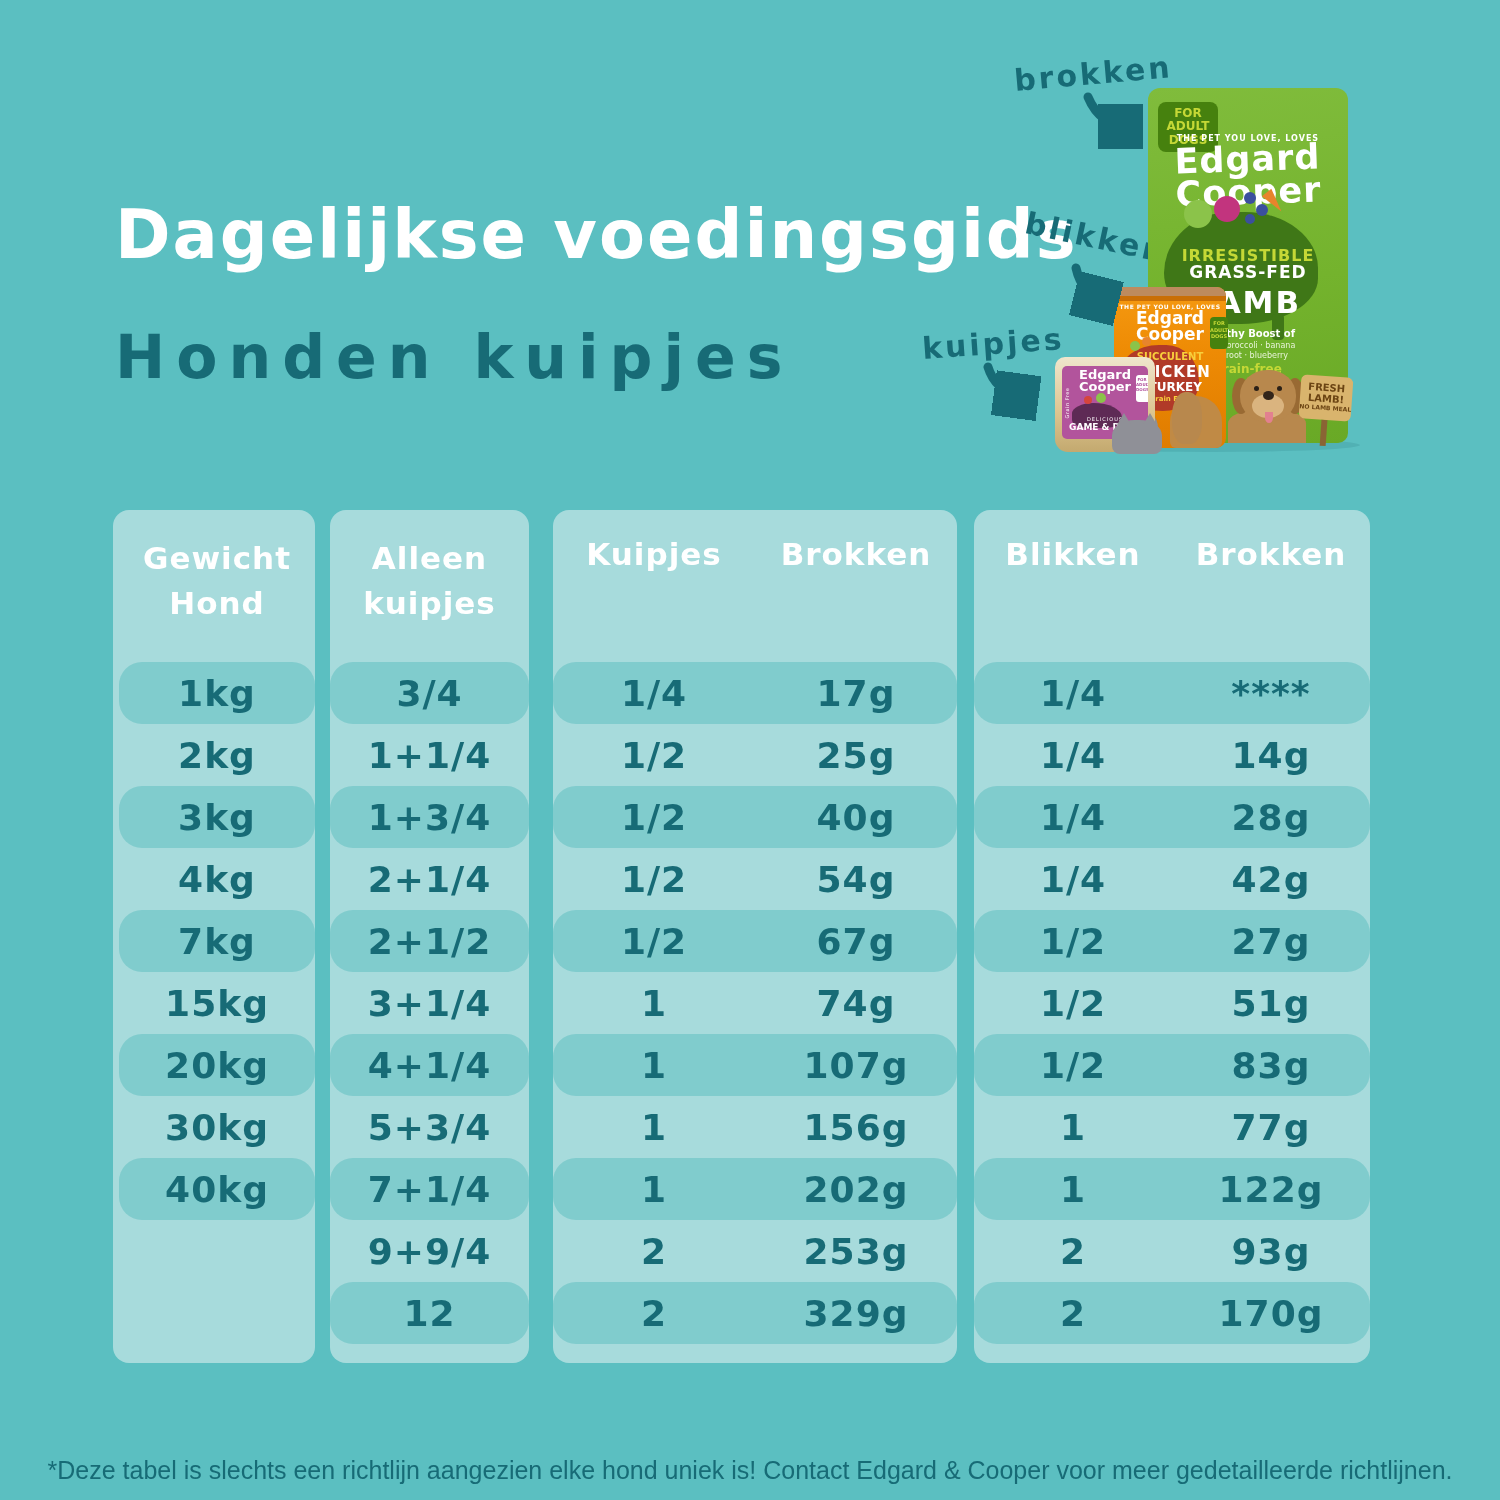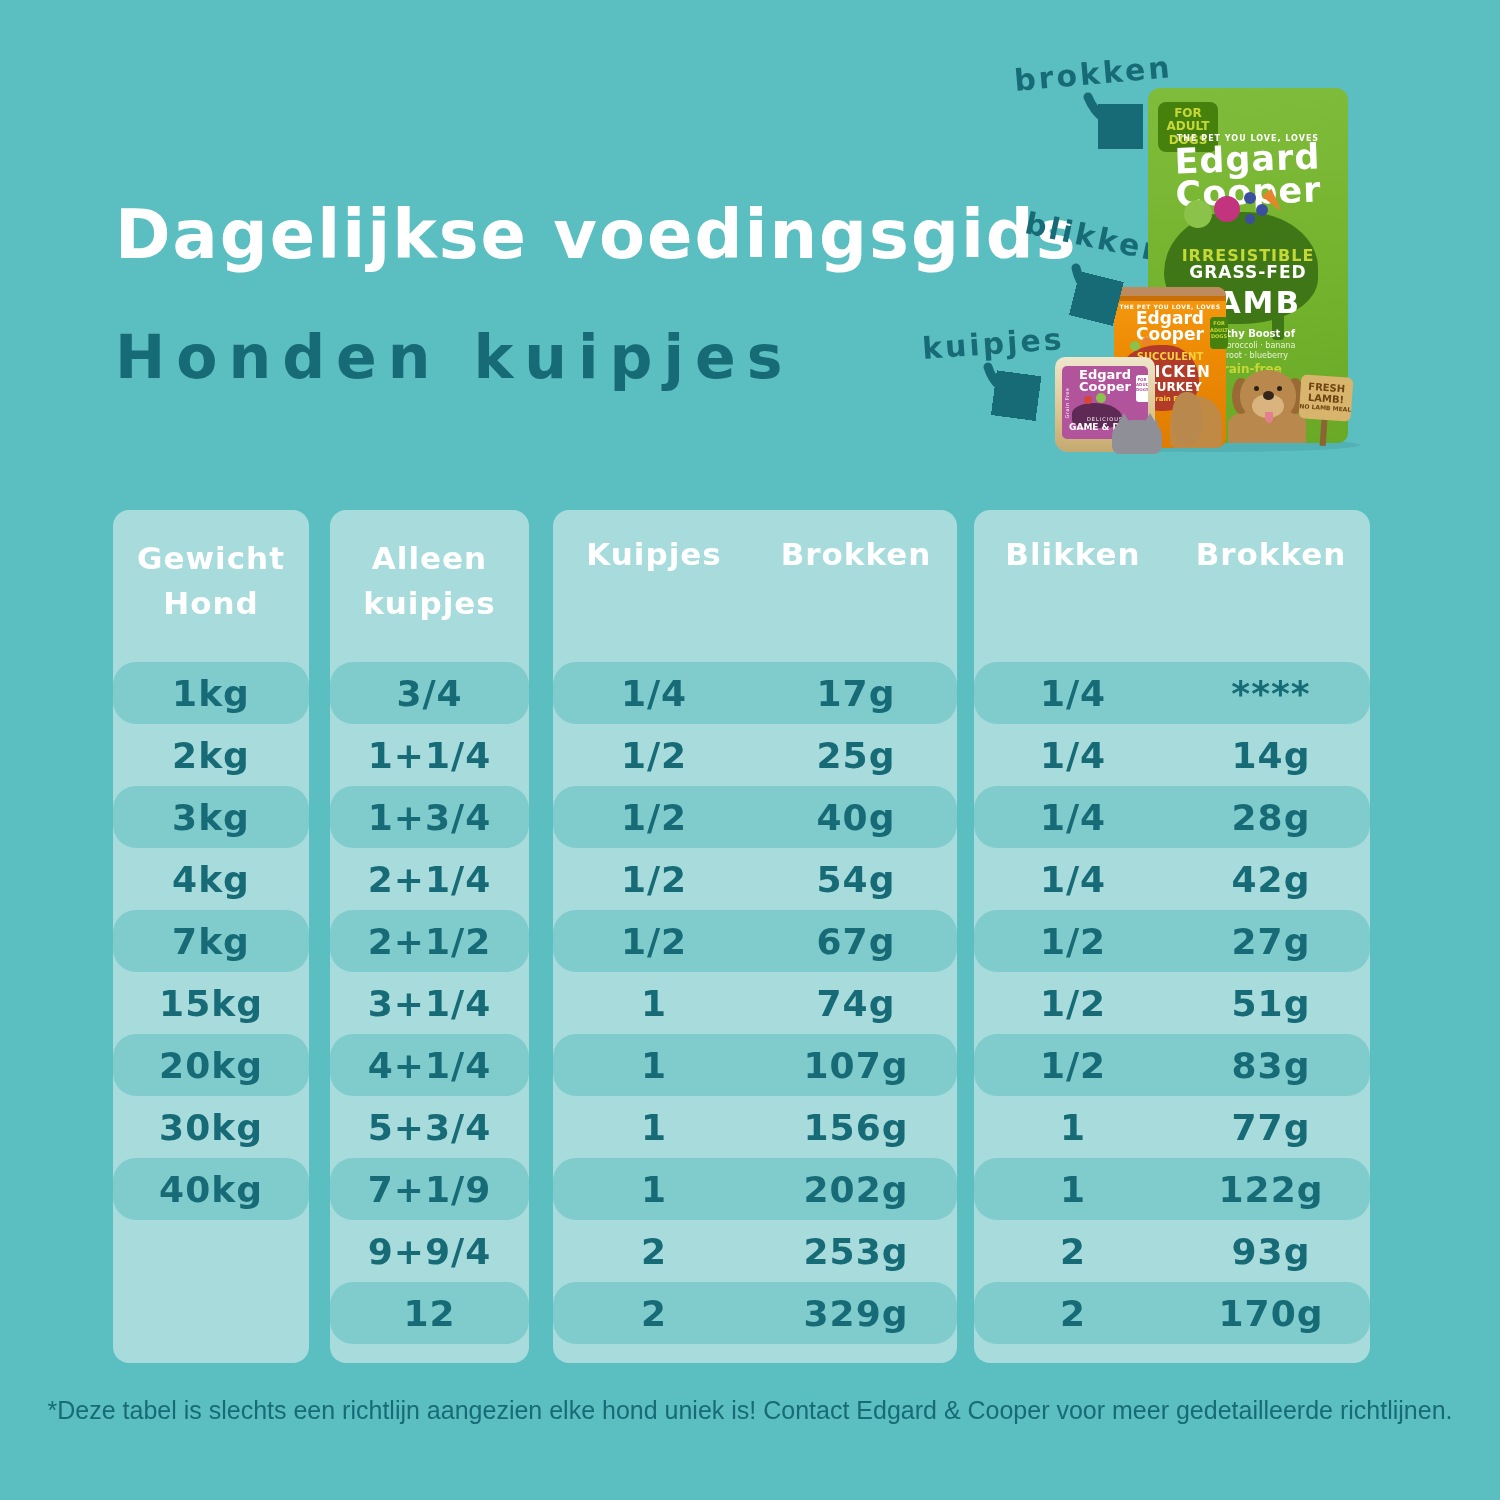--- a/index.html
+++ b/index.html
@@ -5,37 +5,37 @@
   html,body{margin:0;padding:0;background:#444;}
   .canvas{position:relative;width:1500px;height:1500px;overflow:hidden;
           background:var(--bg,#5bbfc1);
           font-family:"DejaVu Sans","Liberation Sans",sans-serif;}
 
   
   .title{position:absolute;left:115px;top:196px;font-size:67px;font-weight:bold;
          color:var(--text-light,#fff);letter-spacing:2px;white-space:nowrap;}
   .subtitle{position:absolute;left:115px;top:322px;font-size:60px;font-weight:bold;
             color:var(--ink,#176b76);letter-spacing:11px;white-space:nowrap;}
-  .footnote{position:absolute;left:0;top:1396px;width:100%;text-align:center;
+  .footnote{position:absolute;left:0;top:1456px;width:100%;text-align:center;
             font-size:25px;color:var(--ink,#176b76);
             font-family:"Liberation Sans",sans-serif;}
 
   
   .plabel{position:absolute;font-size:30px;font-weight:bold;color:var(--ink,#176b76);
           letter-spacing:3px;white-space:nowrap;}
   .lbl-brokken{left:1014px;top:56px;transform:rotate(-5deg);}
   .lbl-blikken{left:1024px;top:220px;transform:rotate(12deg);}
   .lbl-kuipjes{left:922px;top:326px;transform:rotate(-4deg);}
   .arrows{position:absolute;left:880px;top:40px;width:520px;height:440px;z-index:6;pointer-events:none;}
   .arrows path{fill:none;stroke:var(--ink,#176b76);stroke-width:9;stroke-linecap:round;}
 
   
   .panel{position:absolute;top:510px;height:853px;background:var(--panel,#a7dbdc);
          border-radius:16px;overflow:hidden;}
-  .p1{left:113px;width:196px;}
+  .p1{left:113px;width:196px;padding-left:6px;}
   .p2{left:330px;width:199px;}
   .p3{left:553px;width:404px;}
   .p4{left:974px;width:396px;}
   .phead{height:152px;color:var(--text-light,#fff);font-weight:bold;font-size:31px;
          letter-spacing:1px;text-align:center;box-sizing:border-box;padding-top:26px;}
   .phead.stacked .hline{line-height:1.45;}
   .phead.split{display:flex;}
   .phead.split .hcol{flex:1;}
   .prow{height:62px;display:flex;align-items:center;border-radius:23px;}
   .prow:nth-child(odd){background:var(--row-dark,#80cccd);}
@@ -329,21 +329,21 @@
 
   <div class="prow">
     <span class="cell">4+1/4</span>
   </div>
 
   <div class="prow">
     <span class="cell">5+3/4</span>
   </div>
 
   <div class="prow">
-    <span class="cell">7+1/9</span>
+    <span class="cell">7+1/4</span>
   </div>
 
   <div class="prow">
     <span class="cell">9+9/4</span>
   </div>
 
   <div class="prow">
     <span class="cell">12</span>
   </div>
 </div>

